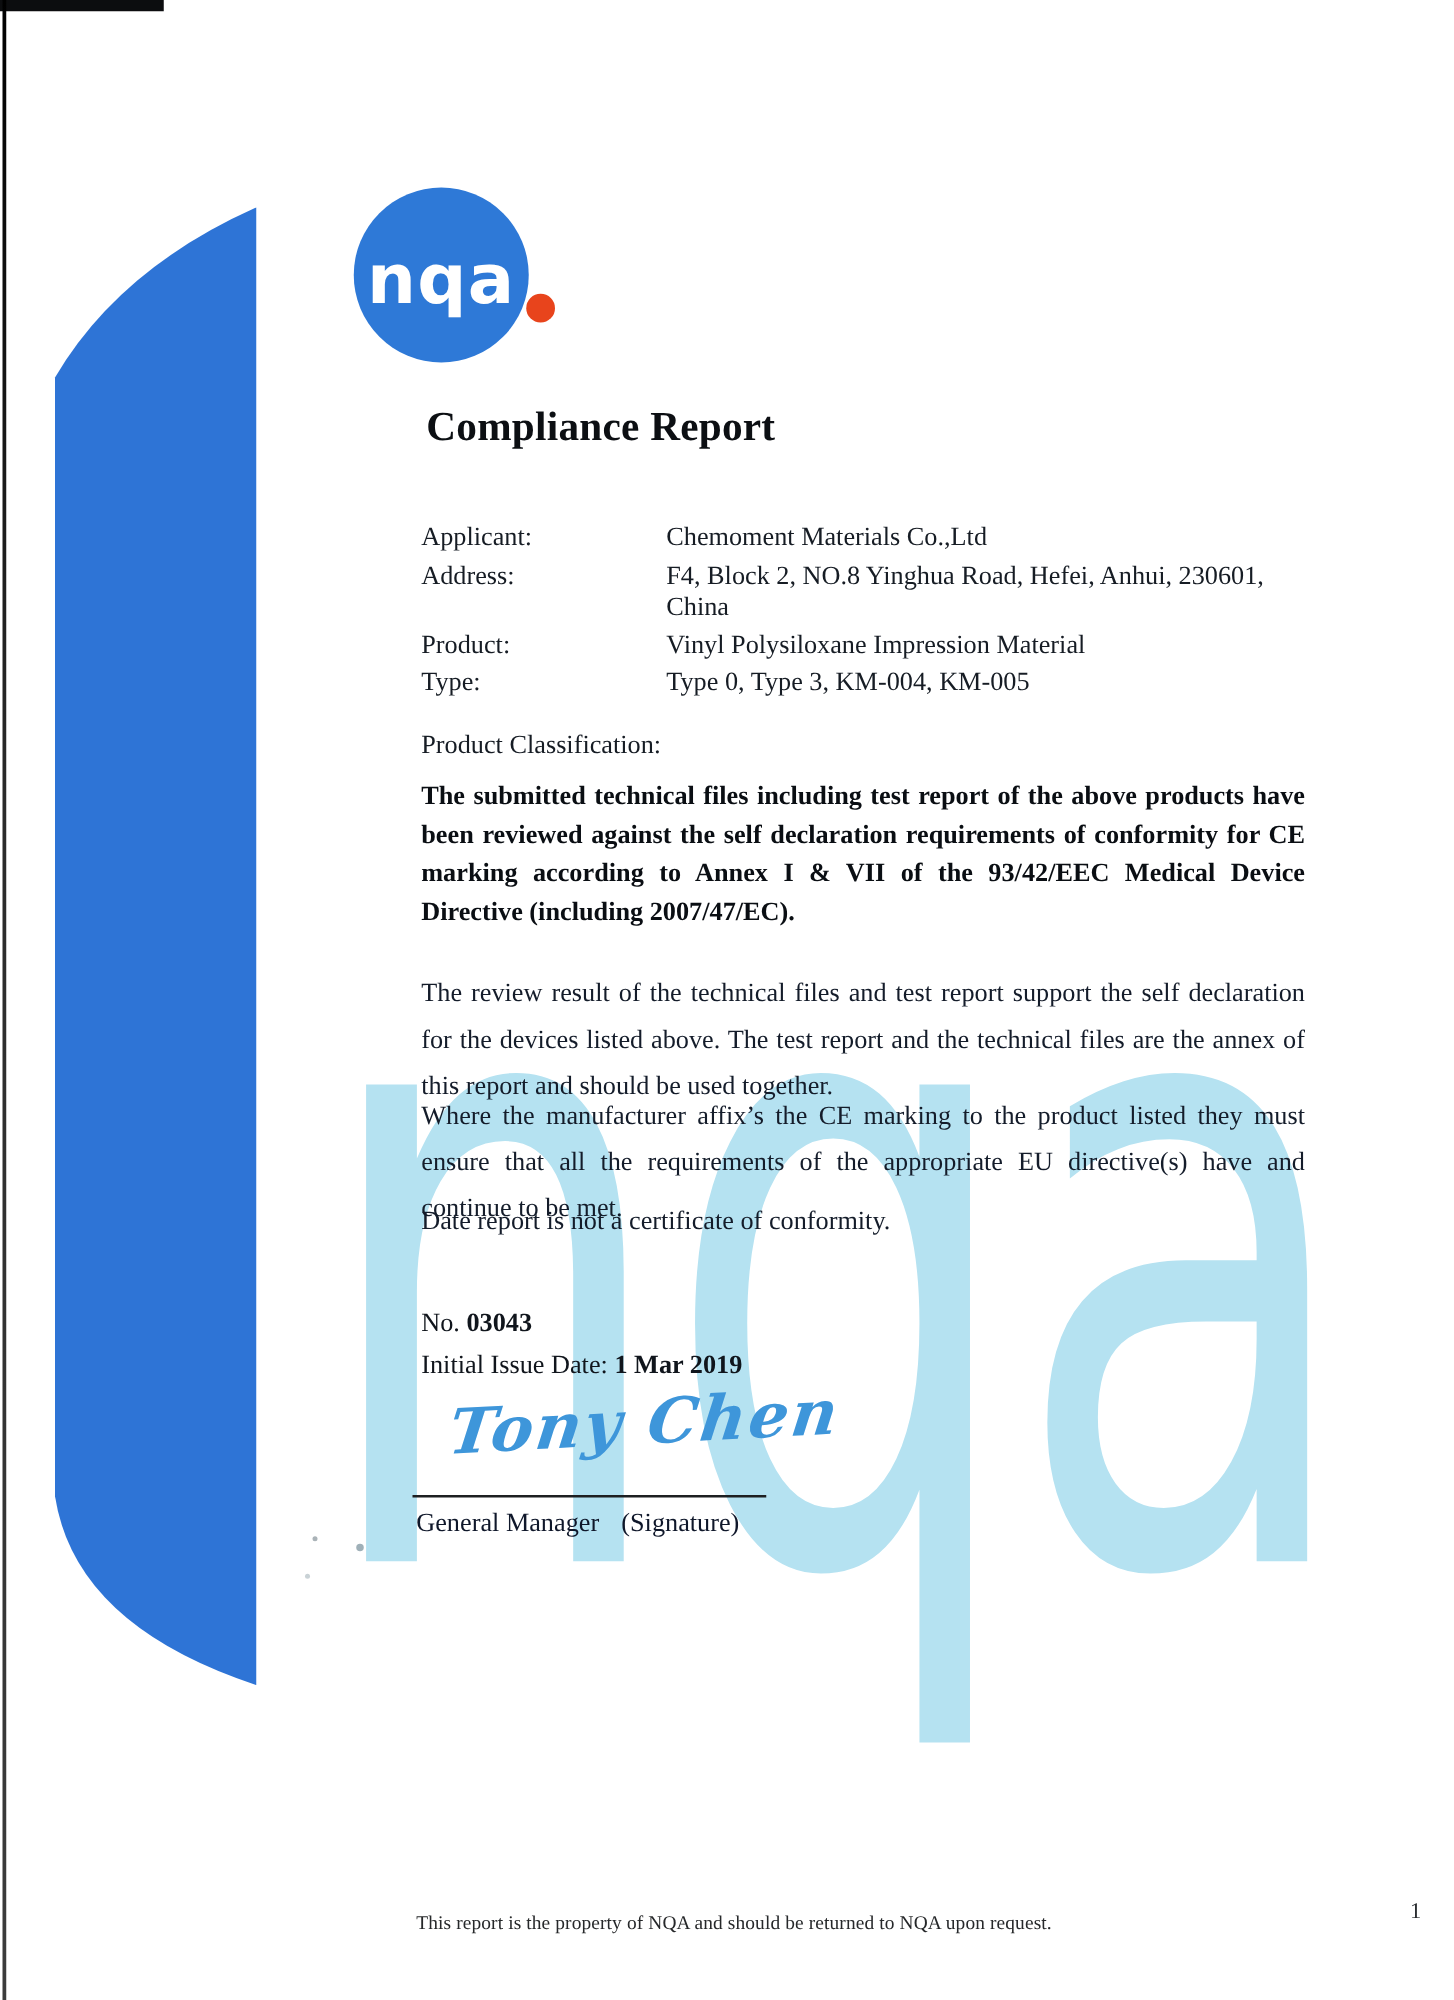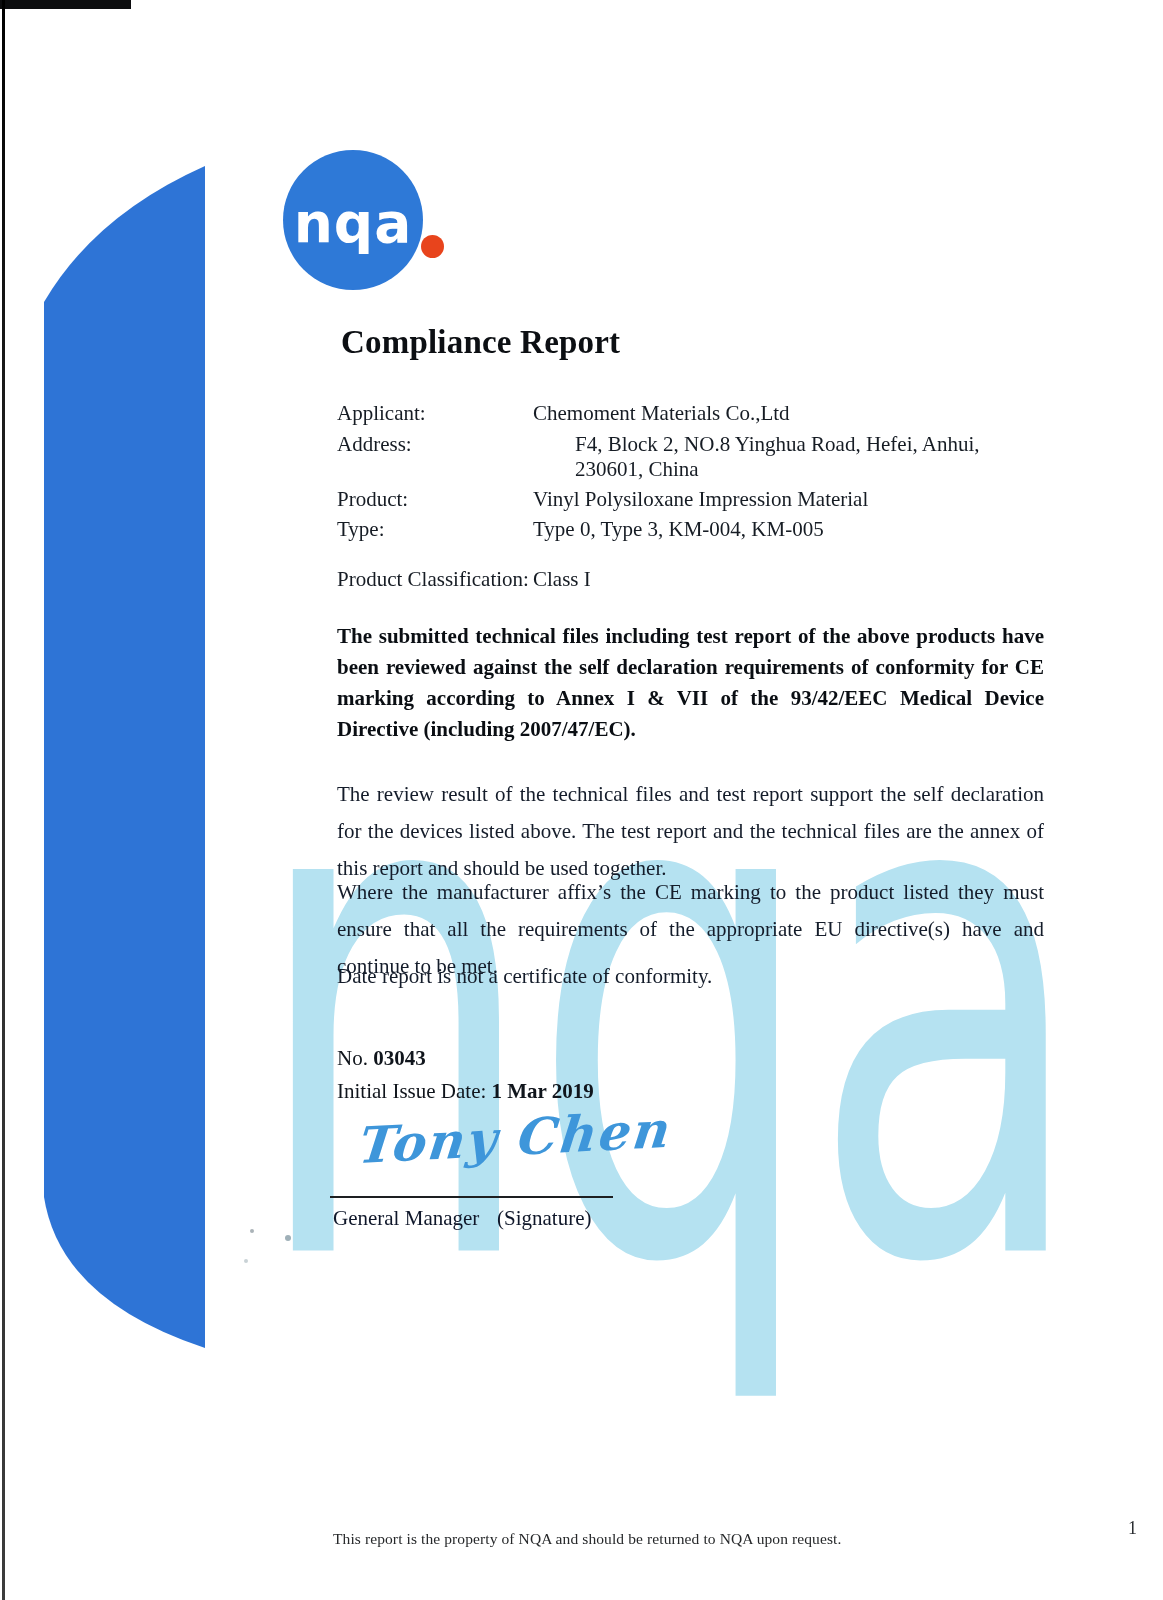--- a/index.html
+++ b/index.html
@@ -36,21 +36,21 @@
     color:#ffffff;letter-spacing:1px;margin-top:6px;
   }
   .logo-dot{position:absolute;left:421px;top:235px;width:23px;height:23px;border-radius:50%;z-index:3;}
   
   .abs{position:absolute;z-index:2;}
   .page-title{
     left:341px;top:324px;font-size:33px;font-weight:bold;color:#0c0f13;
     letter-spacing:0.2px;
     text-align:center;
   }
-  .info-row{left:337px;width:712px;display:flex;font-size:21px;}
+  .info-row{left:337px;width:712px;display:flex;font-size:21px;margin-top:16px;}
   .info-label{width:196px;flex:none;}
   .info-value{flex:1;}
   .para{
     left:337px;width:707px;font-size:21px;text-align:justify;color:#111822;
   }
   .para-bold{font-weight:bold;color:#0a0e13;line-height:31px;}
   .para-norm{line-height:37px;color:#141c2a;}
   .issue-block{left:337px;top:1042px;font-size:21px;line-height:33px;color:#10151c;}
   .bold{font-weight:bold;}
   .signature{
@@ -85,35 +85,34 @@
   <span class="logo-text">nqa</span>
 </div>
 <div class="logo-dot" style="background:#e8441c;"></div>
 
 <div class="abs page-title">Compliance Report</div>
 
 <div class="abs info-row" style="top:401px;">
   <span class="info-label">Applicant:</span>
   <span class="info-value">Chemoment Materials Co.,Ltd</span>
 </div>
-<div class="abs info-row" style="top:432px;gap:42px;">
+<div class="abs info-row" style="top:432px;">
   <span class="info-label">Address:</span>
   <span class="info-value">F4, Block 2, NO.8 Yinghua Road, Hefei, Anhui, 230601, China</span>
 </div>
 <div class="abs info-row" style="top:487px;">
   <span class="info-label">Product:</span>
   <span class="info-value">Vinyl Polysiloxane Impression Material</span>
 </div>
 <div class="abs info-row" style="top:517px;">
   <span class="info-label">Type:</span>
   <span class="info-value">Type 0, Type 3, KM-004, KM-005</span>
 </div>
 <div class="abs info-row" style="top:567px;">
   <span class="info-label">Product Classification:</span>
-  <span class="info-value">Class I</span>
 </div>
 
 <div class="abs para para-bold" style="top:621px;">The submitted technical files including test report of the above products have been reviewed against the self declaration requirements of conformity for CE marking according to Annex I &amp; VII of the 93/42/EEC Medical Device Directive (including 2007/47/EC).</div>
 <div class="abs para para-norm" style="top:776px;">The review result of the technical files and test report support the self declaration for the devices listed above. The test report and the technical files are the annex of this report and should be used together.</div>
 <div class="abs para para-norm" style="top:874px;">Where the manufacturer affix’s the CE marking to the product listed they must ensure that all the requirements of the appropriate EU directive(s) have and continue to be met.</div>
 <div class="abs para para-norm" style="top:958px;text-align:left;">Date report is not a certificate of conformity.</div>
 
 <div class="abs issue-block">
   <div>
     <span>No. </span><span class="bold">03043</span>

